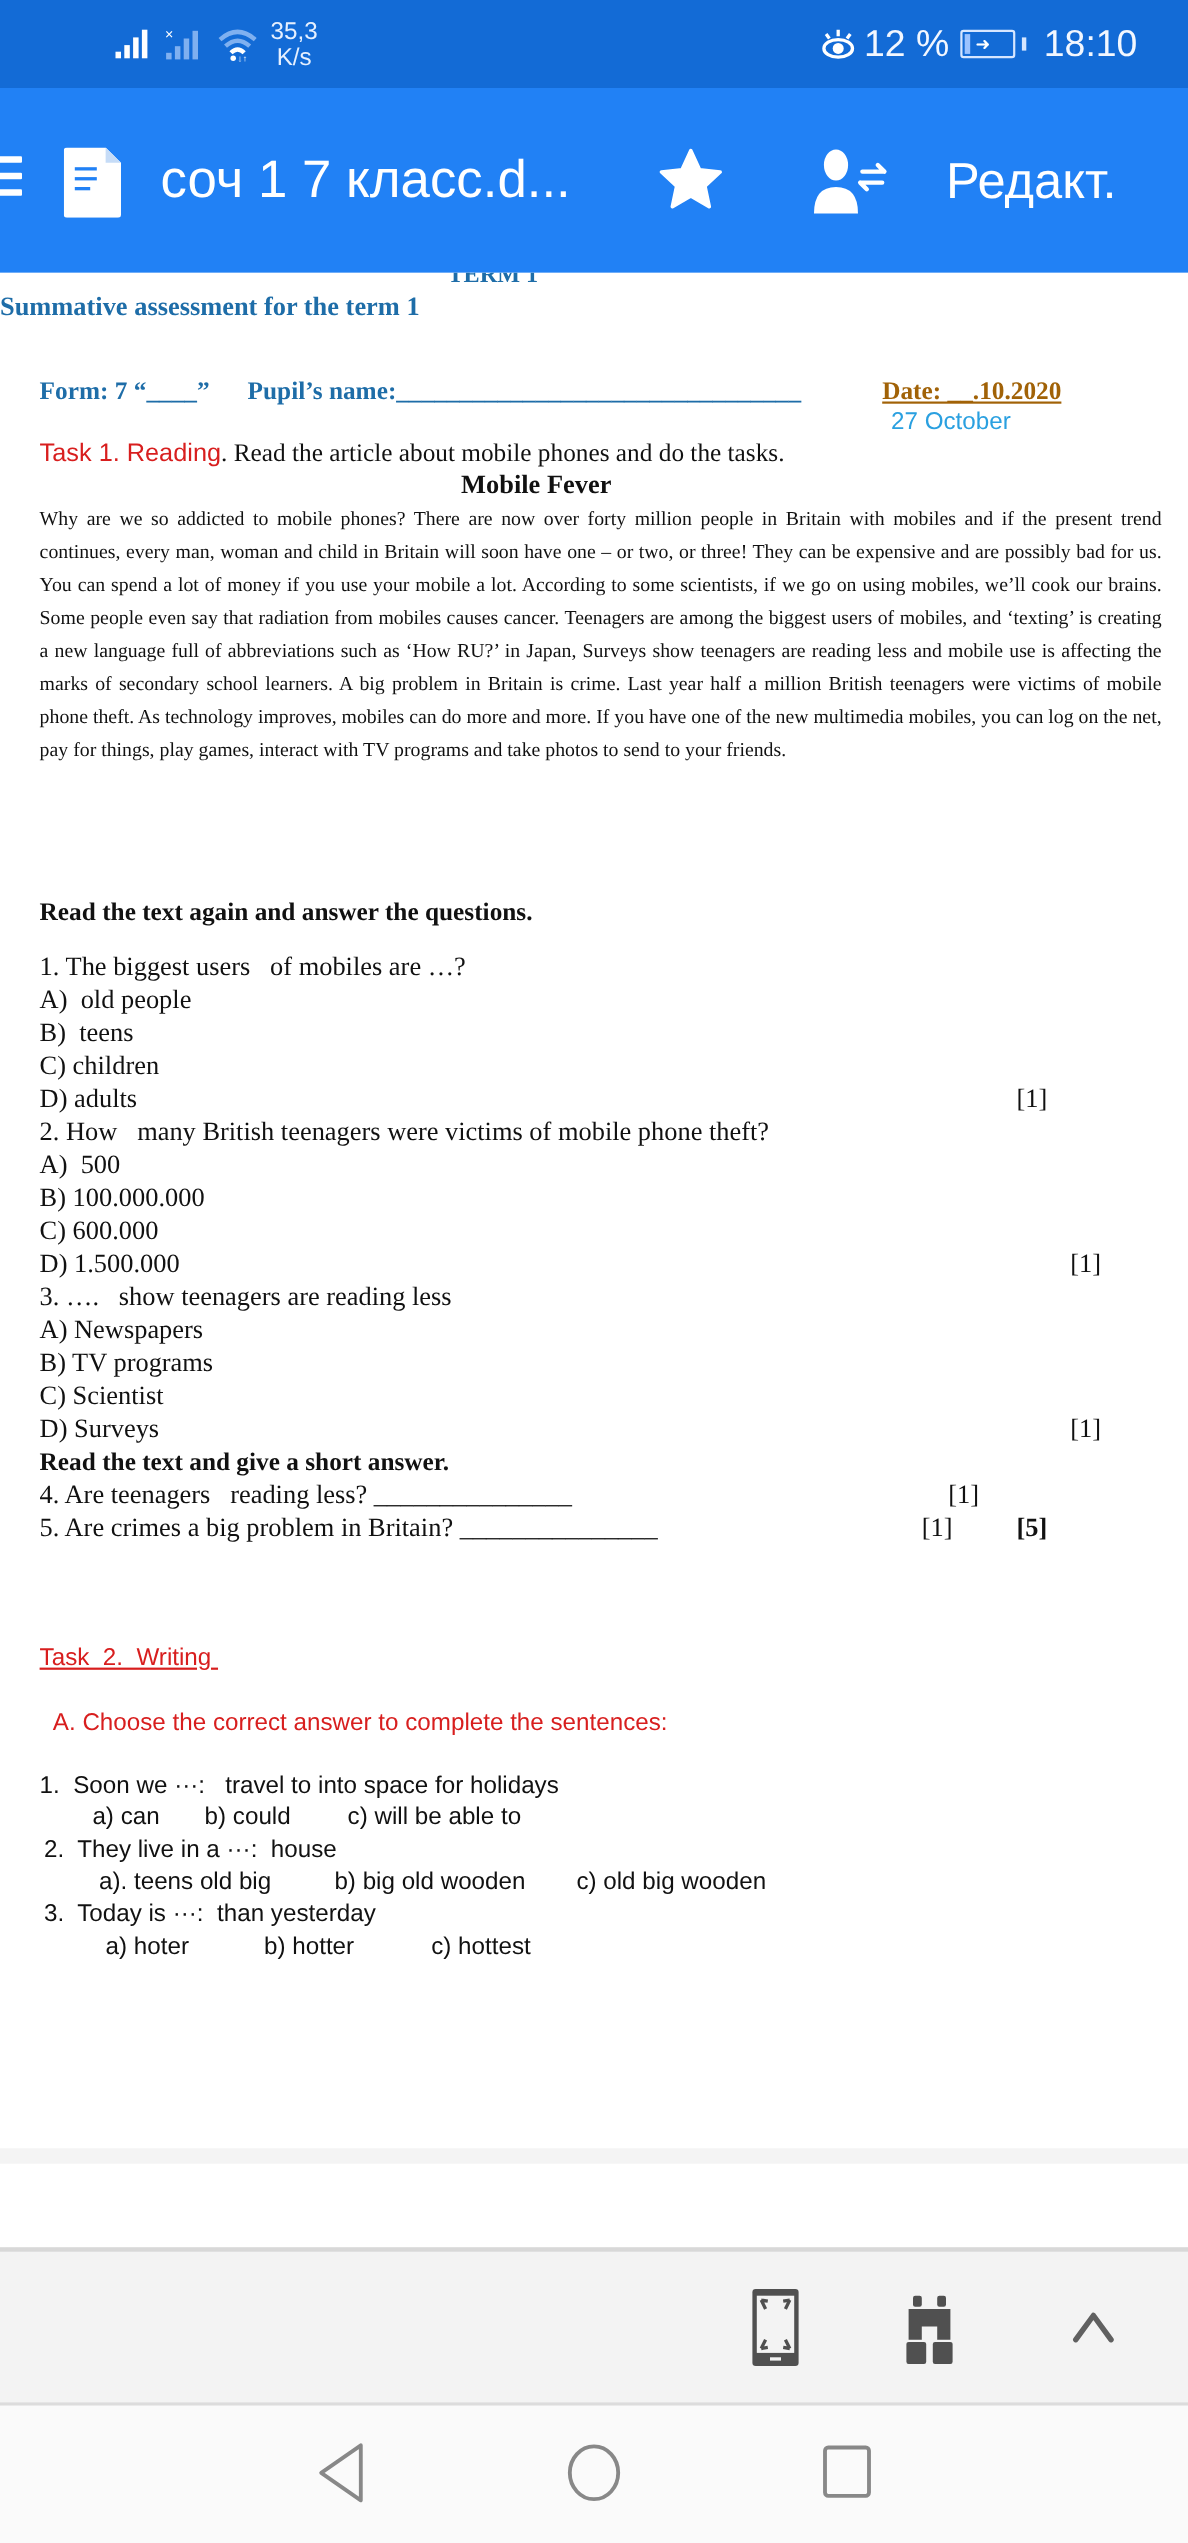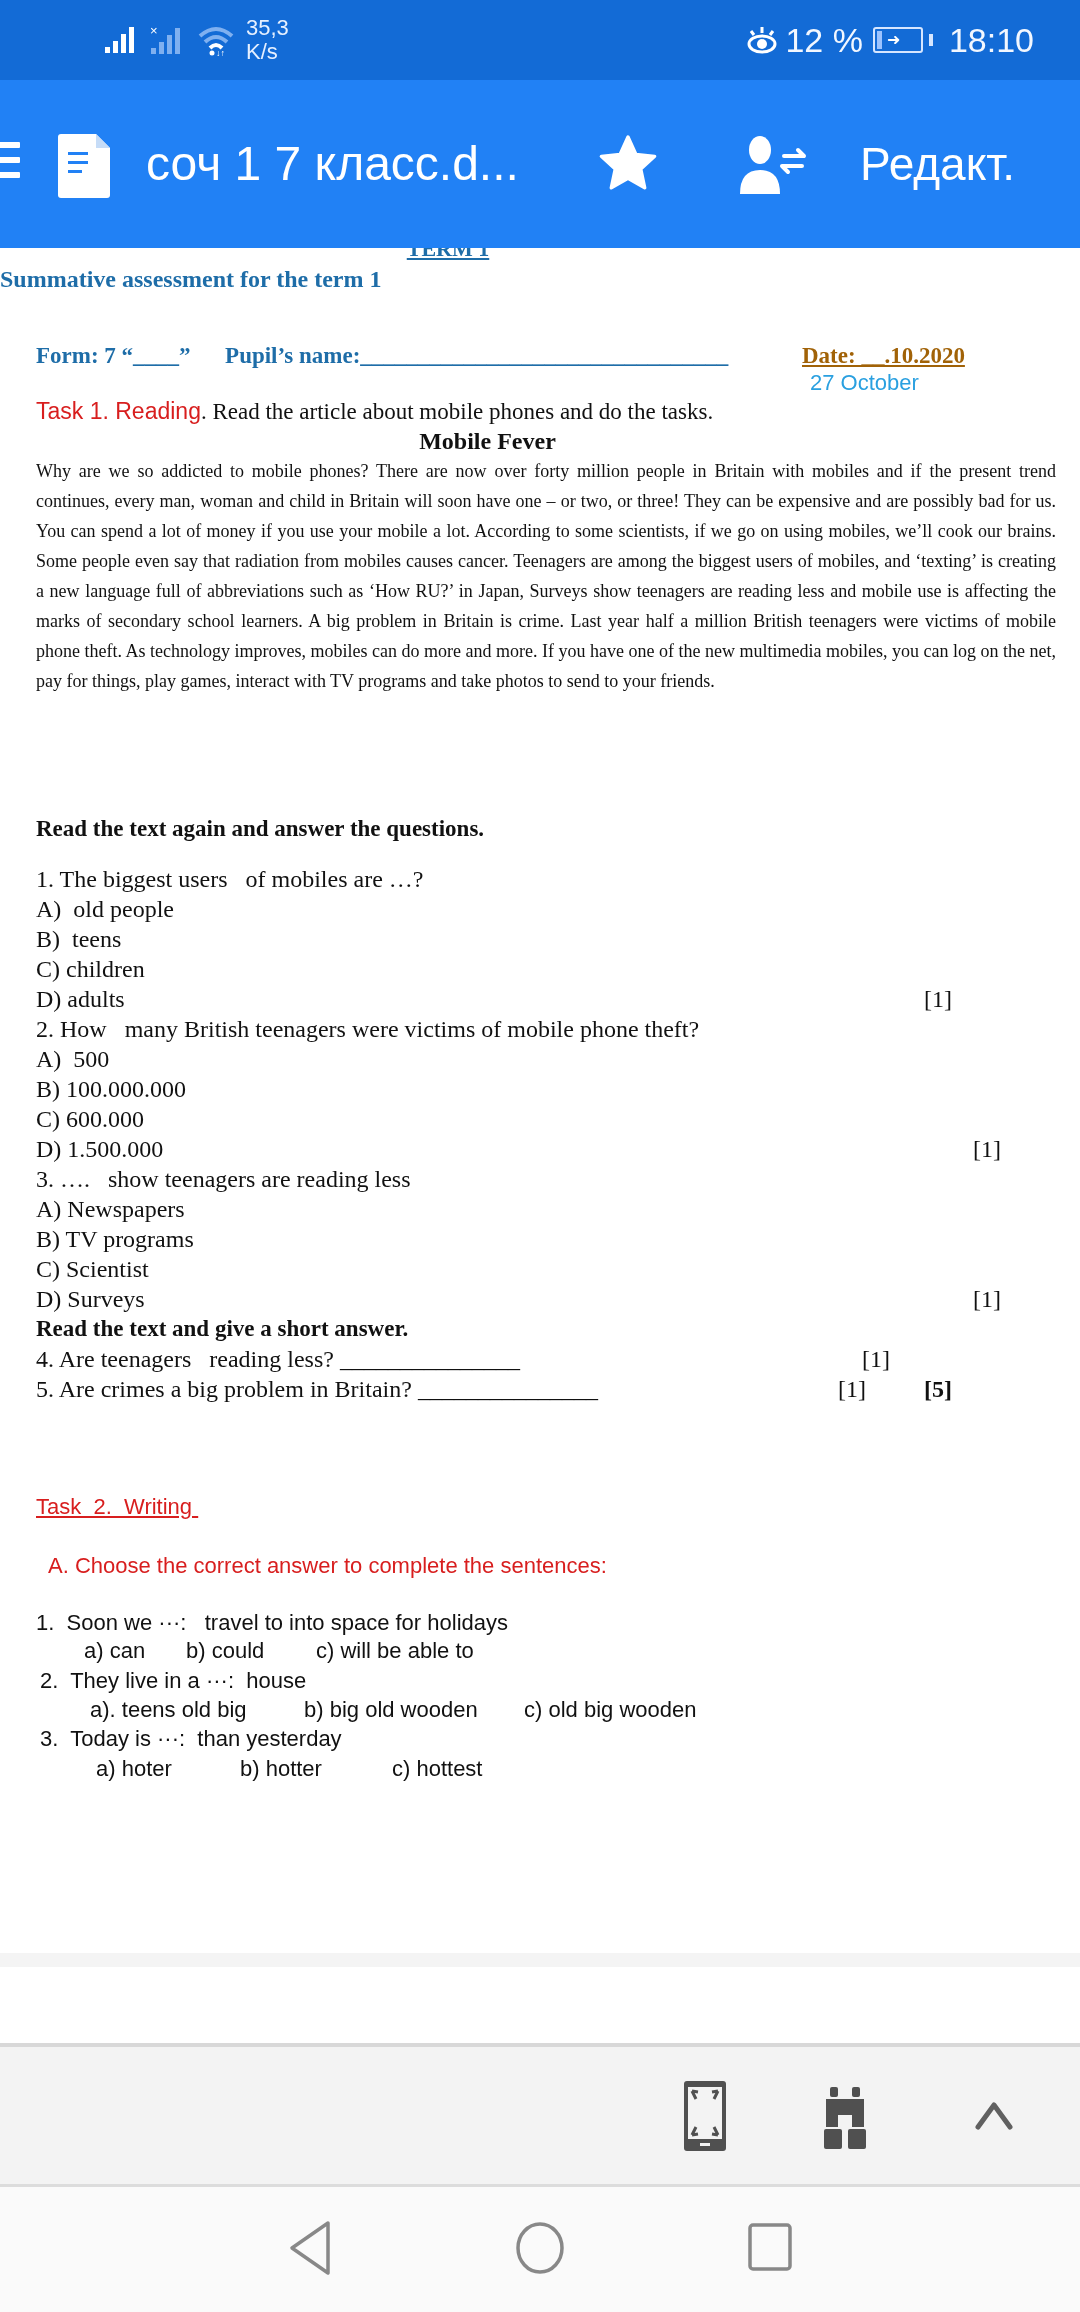--- a/index.html
+++ b/index.html
@@ -7,21 +7,21 @@
       width: 1080px; height: 2312px; position: relative; overflow: hidden;
       background: #ffffff;
       font-family: "Liberation Sans", sans-serif;
     }
     
     .statusbar {
       position: absolute; left: 0; top: 0; width: 1080px; height: 80px;
       background: #136bd6; color: #fff;
     }
     .sb-left { position: absolute; left: 104px; top: 14px; height: 52px; display: flex; align-items: center; gap: 10px; }
-    .sb-speed { font-size: 22px; line-height: 24px; text-align: left; color: #e6f0ff; }
+    .sb-speed { font-size: 22px; line-height: 24px; text-align: center; color: #e6f0ff; }
     .sb-right { position: absolute; right: 46px; top: 14px; height: 52px; display: flex; align-items: center; gap: 6px; font-size: 34px; color: #f2f7ff; }
     .battery { width: 46px; height: 22px; border: 2px solid #d6e6ff; border-radius: 3px; position: relative; margin-left: 4px; }
     .battery .fill { position: absolute; left: 2px; top: 2px; bottom: 2px; background: #9cc3ff; }
     .battery .bolt { position: absolute; left: 12px; top: 1px; font-size: 16px; color: #fff; }
     .battery-tip { width: 4px; height: 12px; background: #d6e6ff; margin-right: 10px; }
     
     .appbar {
       position: absolute; left: 0; top: 80px; width: 1080px; height: 168px;
       background: #2181f5; color: #fff;
     }
@@ -30,21 +30,21 @@
     .doc-icon { position: absolute; left: 58px; top: 54px; width: 52px; height: 64px; }
     .app-title { position: absolute; left: 146px; top: 52px; font-size: 48px; line-height: 64px; color: #fff; white-space: nowrap; }
     .star-btn { position: absolute; left: 594px; top: 50px; width: 68px; height: 68px; }
     .share-btn { position: absolute; left: 738px; top: 52px; width: 70px; height: 64px; }
     .edit-btn { position: absolute; left: 860px; top: 52px; font-size: 46px; line-height: 64px; color: #fff; }
     
     .doc {
       position: absolute; left: 0; top: 248px; width: 1080px; height: 1700px;
       background: #fff; font-family: "Liberation Serif", serif; color: #111;
     }
-    .term { position: absolute; left: 0; width: 896px; top: -12px; text-align: center; font-size: 22px; color: #1e6da8; font-weight: bold; clip-path: inset(12px 0 0 0); text-decoration: underline; }
+    .term { position: absolute; left: 0; width: 896px; top: -12px; text-align: center; font-size: 22px; color: #1e6da8; font-weight: bold; clip-path: inset(12px 0 0 0); }
     .summ { position: absolute; left: 0; width: 1080px; top: 18px; text-align: left; font-size: 24px; font-weight: bold; color: #1e6da8; }
     .formline { position: absolute; left: 36px; top: 95px; font-size: 23px; font-weight: bold; color: #1e6da8; white-space: pre; }
     .dateline { position: absolute; left: 802px; top: 95px; font-size: 23px; font-weight: bold; color: #a16207; white-space: pre; text-decoration: underline; }
     .date-hand { position: absolute; left: 810px; top: 122px; font-family: "Liberation Sans", sans-serif; font-size: 22px; color: #2aa0e0; }
     .task1 { position: absolute; left: 36px; top: 150px; font-size: 23px; white-space: nowrap; }
     .task1 .red { font-family: "Liberation Sans", sans-serif; color: #d81e1e; }
     .article-title { position: absolute; left: 0; width: 975px; top: 180px; text-align: center; font-size: 24px; font-weight: bold; }
     .article { position: absolute; left: 36px; top: 208px; width: 1020px; font-size: 18px; line-height: 30px; text-align: justify; }
     .instr { position: absolute; left: 36px; top: 568px; font-size: 23px; font-weight: bold; }
     .qline { position: absolute; left: 36px; font-size: 24px; line-height: 30px; white-space: pre; }

